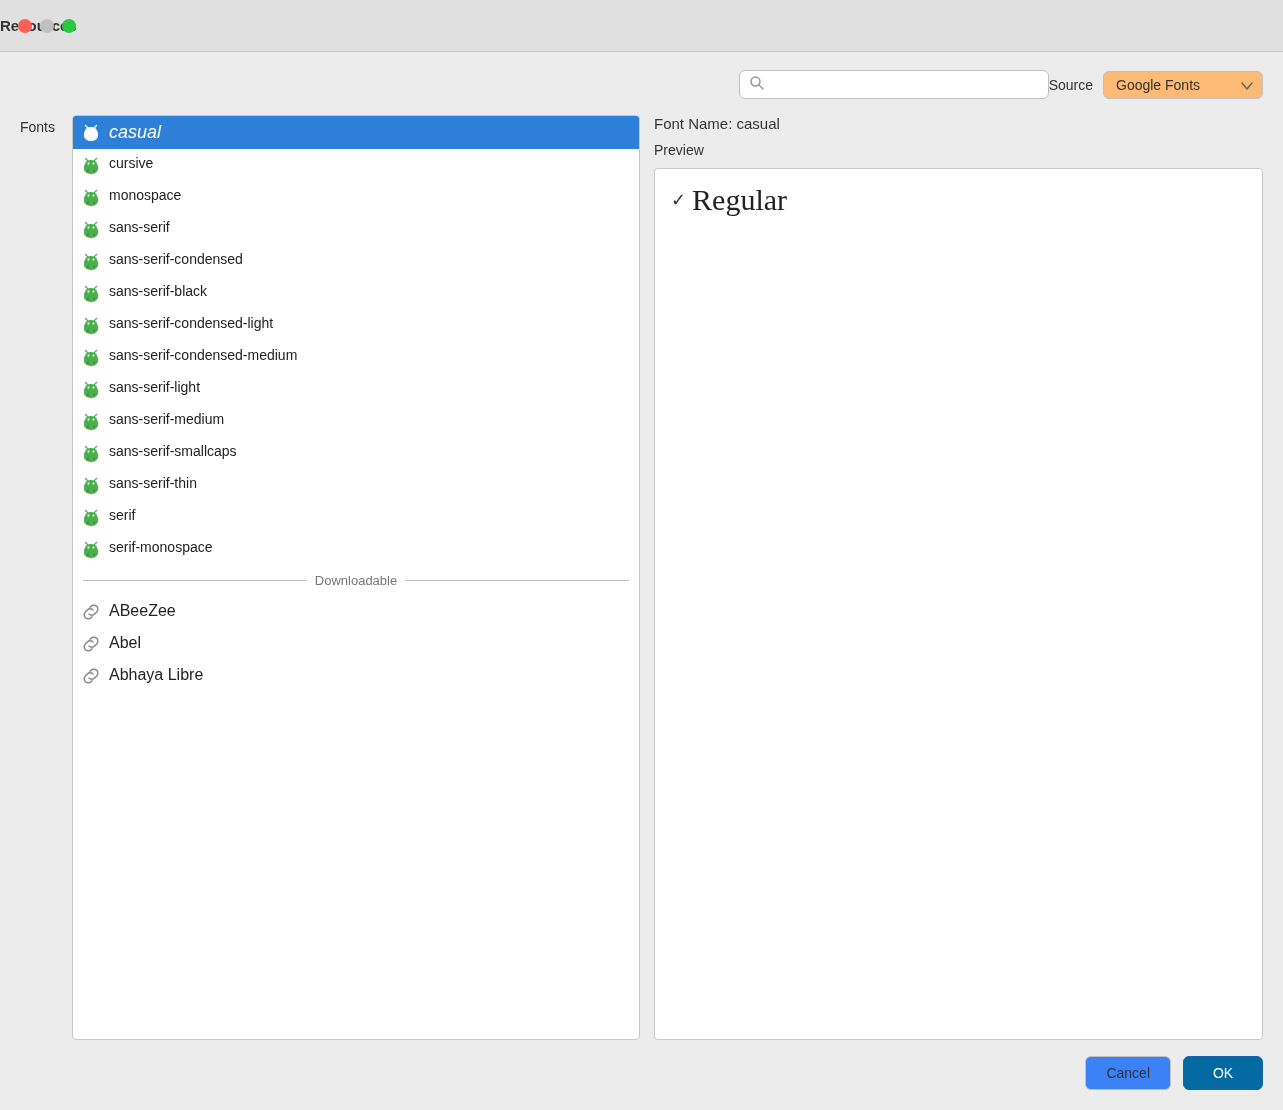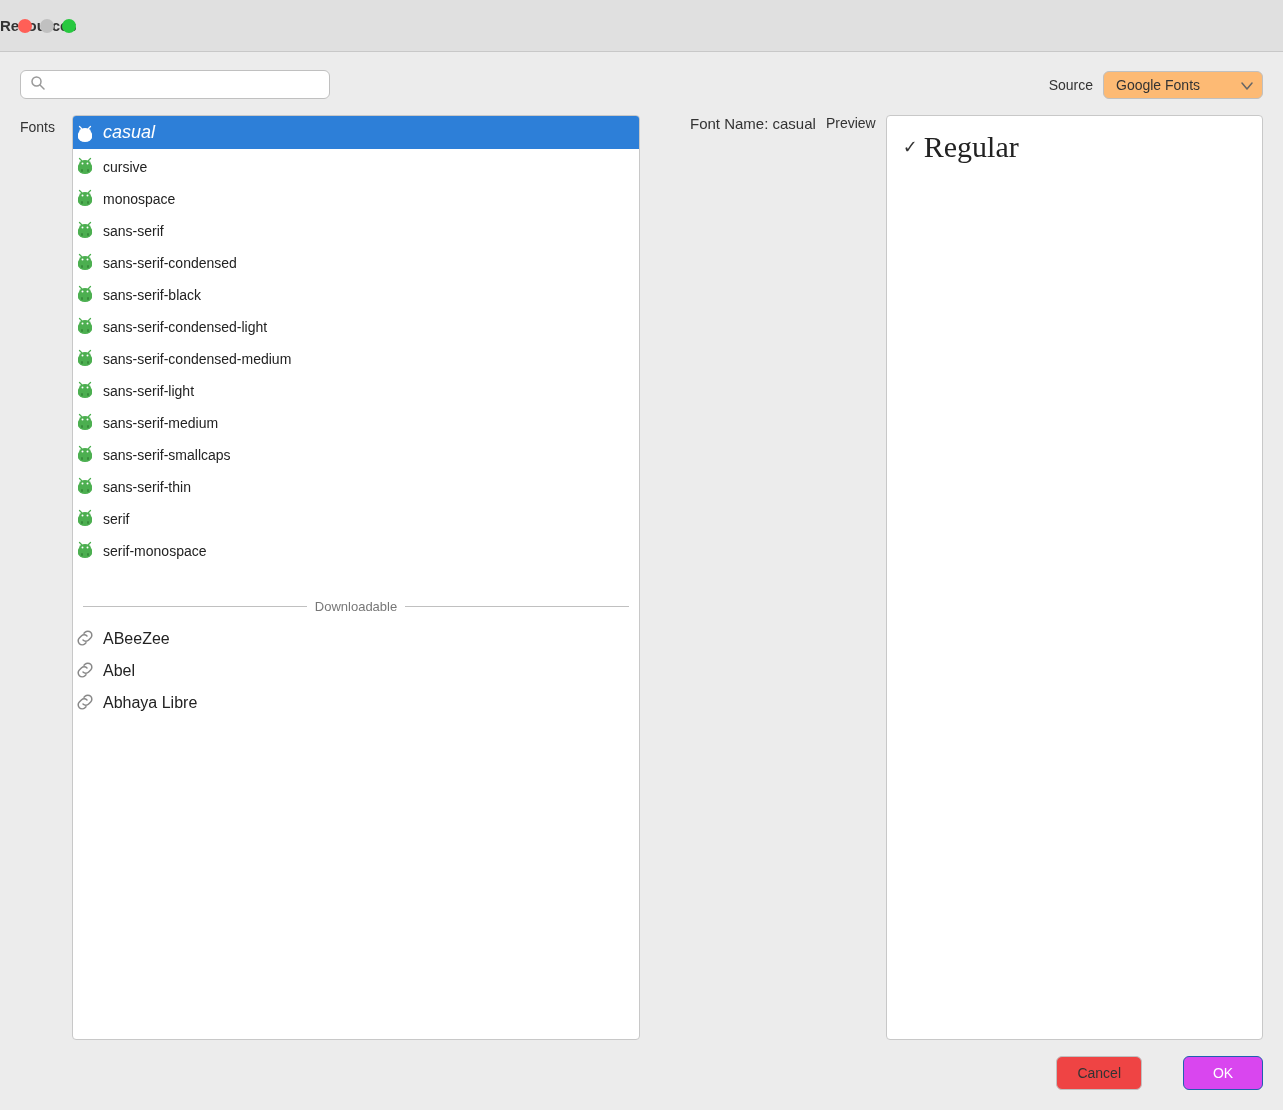--- a/index.html
+++ b/index.html
@@ -59,21 +59,21 @@
       padding: 18px 20px 20px 20px;
       display: flex;
       flex-direction: column;
       height: calc(1110px - 52px);
     }
 
     
     .top-row {
       display: flex;
       align-items: center;
-      justify-content: space-between;
+      justify-content: flex-end;
       margin-bottom: 16px;
     }
 
     .search-box {
       display: flex;
       align-items: center;
       background: white;
       border: 1px solid #c0c0c0;
       border-radius: 6px;
       padding: 5px 10px;
@@ -176,22 +176,22 @@
       background: #f0f0f0;
     }
     .font-list::-webkit-scrollbar-thumb {
       background: #c0c0c0;
       border-radius: 7px;
       border: 2px solid #f0f0f0;
     }
 
     .font-item {
       display: flex;
-      align-items: flex-end;
-      padding: 6px 2px;
+      align-items: flex-start;
+      padding: 6px 8px;
       cursor: pointer;
       gap: 8px;
       font-size: 14px;
       color: #222;
     }
 
     .font-item.selected {
       background: #2d7fd8;
       color: white;
     }
@@ -208,21 +208,20 @@
     }
 
     
     .section-separator {
       display: flex;
       align-items: center;
       padding: 8px 10px;
       gap: 8px;
       color: #777;
       font-size: 13px;
-      margin-top: 26px;
     }
 
     .sep-line {
       flex: 1;
       height: 1px;
       background: #c0c0c0;
     }
 
     
     .link-icon {
@@ -234,23 +233,22 @@
     .downloadable-item {
       font-size: 16px;
       font-weight: 400;
       color: #222;
     }
 
     
     .right-panel {
       flex: 1;
       display: flex;
-      flex-direction: row;
+      flex-direction: column;
       gap: 10px;
-      margin-left: 36px;
     }
 
     .font-name-label {
       font-size: 15px;
       font-weight: 400;
       color: #333;
     }
 
     .preview-label {
       font-size: 14px;
@@ -290,39 +288,38 @@
     .bottom-row {
       display: flex;
       justify-content: flex-end;
       gap: 12px;
       padding-top: 16px;
     }
 
     .btn-cancel {
       padding: 8px 20px;
       font-size: 14px;
-      background: #ef4444;
+      background: #3b82f6;
       border: 1px solid #c0c0c0;
       border-radius: 6px;
       cursor: pointer;
       color: #333;
       min-width: 80px;
     }
 
     .btn-ok {
       padding: 8px 24px;
       font-size: 14px;
-      background: #d946ef;
+      background: #0369a1;
       border: 1px solid #2060b0;
       border-radius: 6px;
       cursor: pointer;
       color: white;
       min-width: 80px;
       font-weight: 500;
-      margin-left: 29px;
     }
   </style>
 </head>
 <body>
 
 <div class="title-bar">
   <div class="window-controls">
     <button class="wc-btn wc-close"></button>
     <button class="wc-btn wc-min"></button>
     <button class="wc-btn wc-max"></button>

